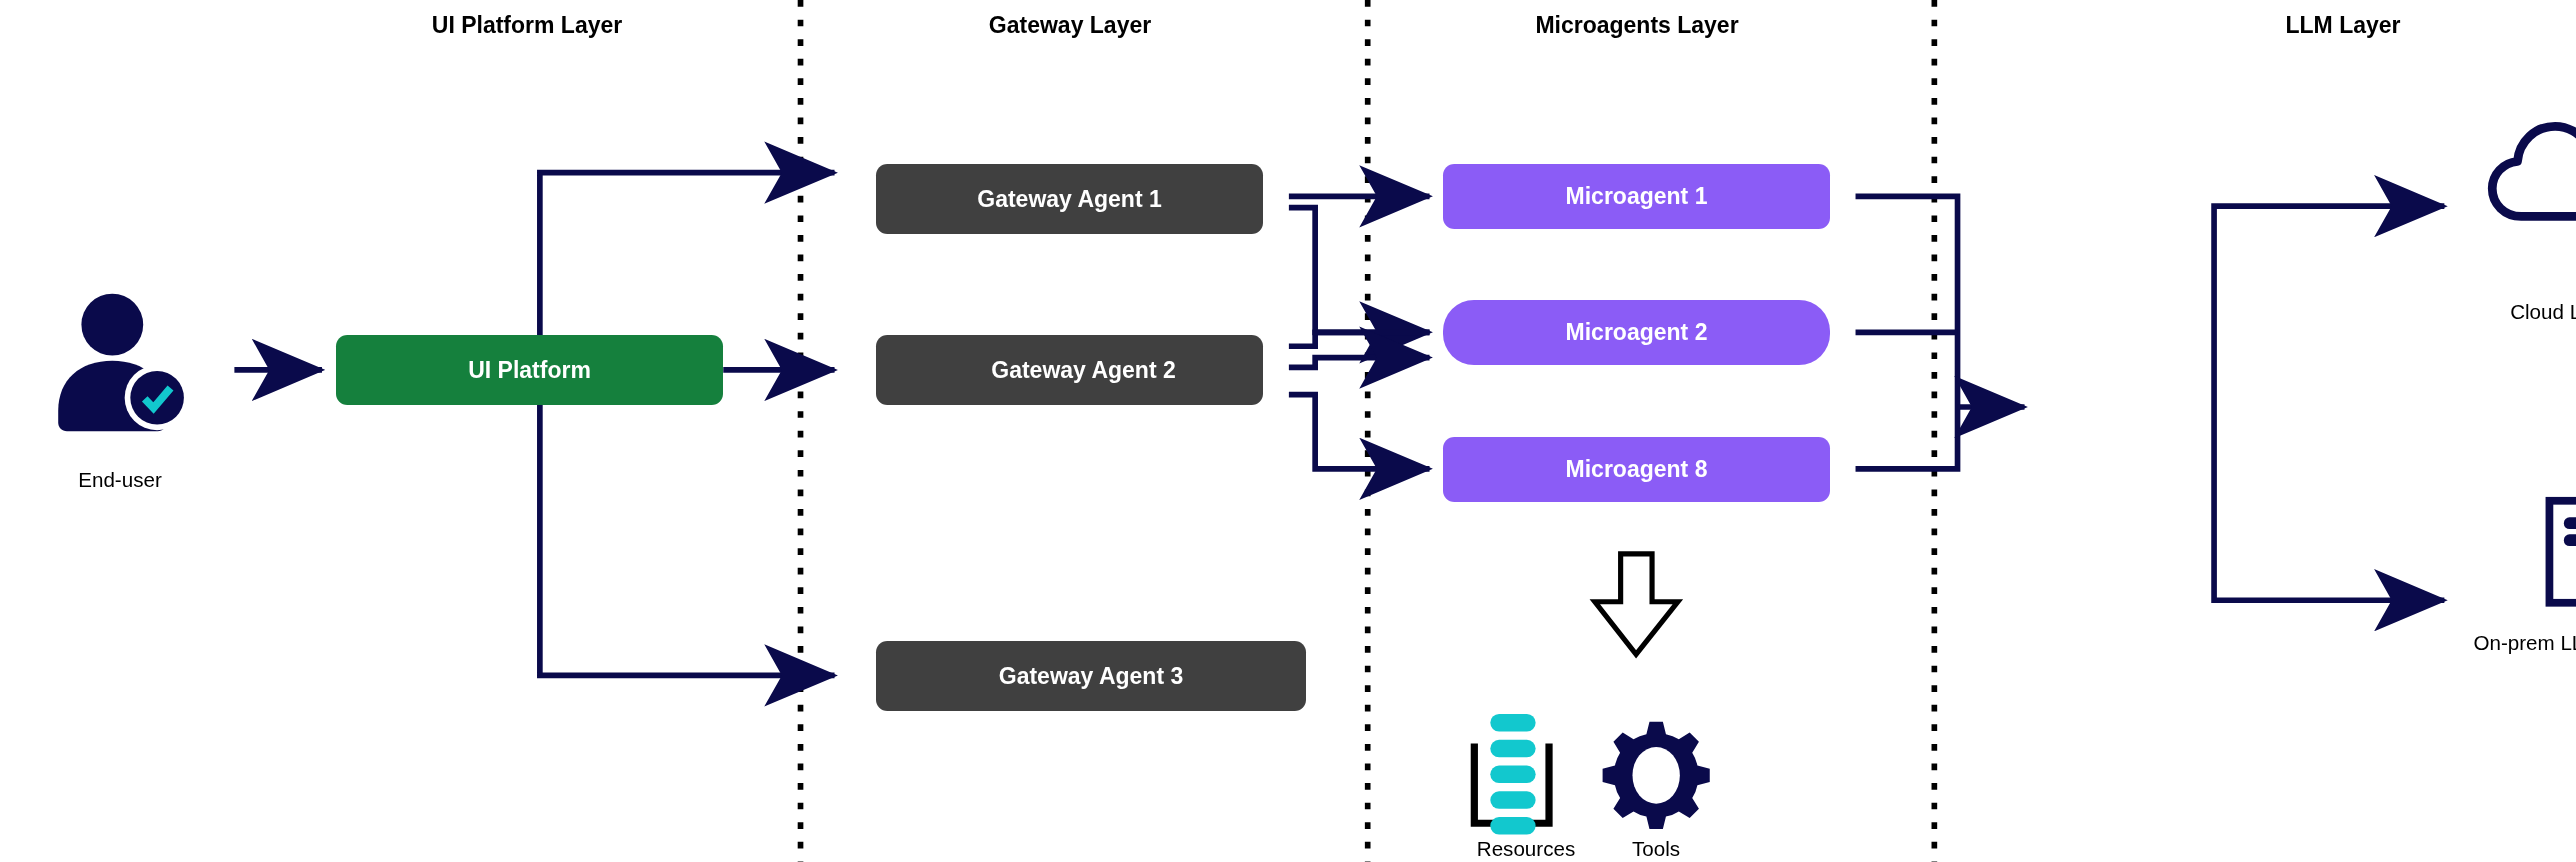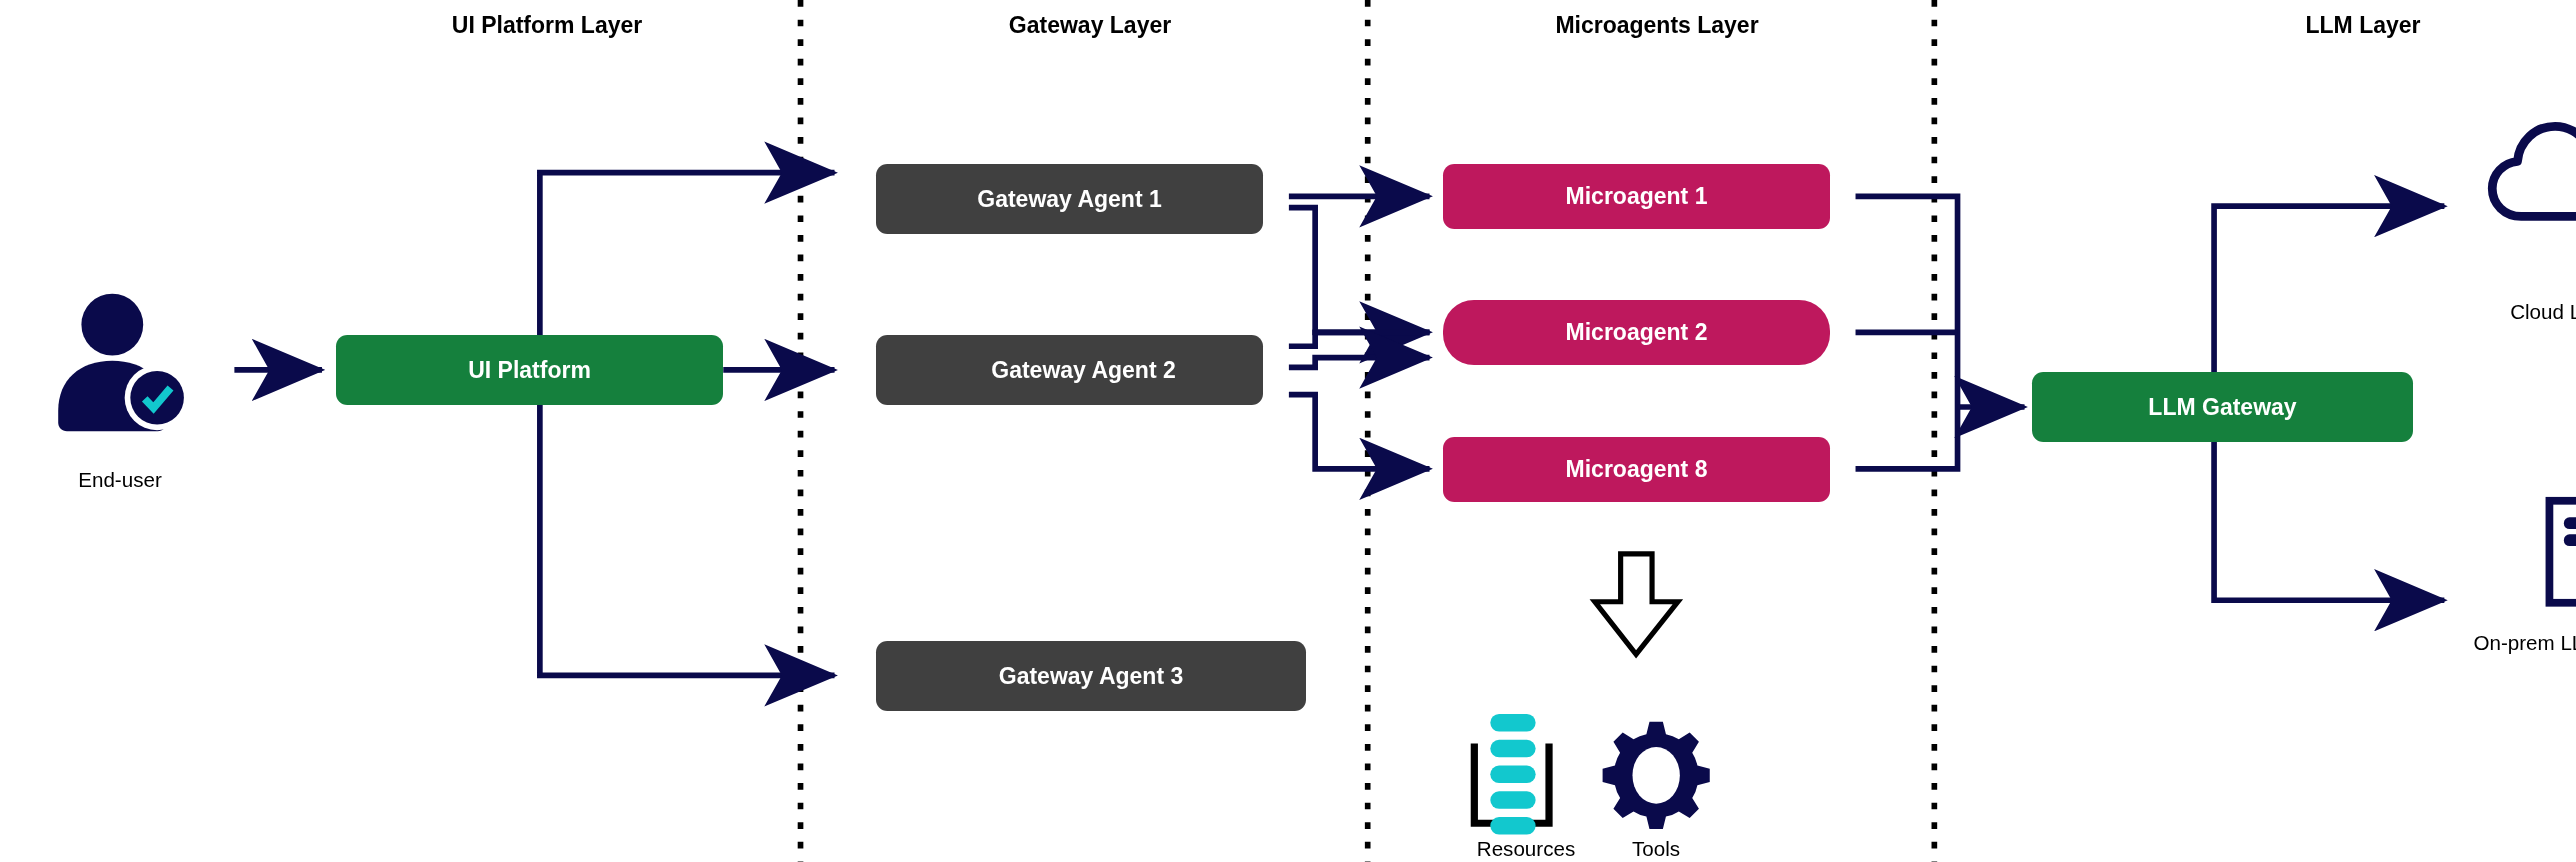--- a/index.html
+++ b/index.html
@@ -28,38 +28,37 @@
 
   .layer-title {
     position: absolute;
     text-align: right;
     font-size: 23px;
     font-weight: bold;
     color: #000000;
     letter-spacing: 0px;
     white-space: nowrap;
     transform: translateX(-50%);
-    margin-left: 20px;
   }
 
   .node {
     position: absolute;
     display: flex;
     align-items: center;
     justify-content: center;
     border-radius: 11.3px;
     font-size: 23px;
     font-weight: bold;
     color: #ffffff;
     white-space: nowrap;
     box-sizing: border-box;
   }
   .node.navy  { background: #15803d; }
   .node.teal  { background: #404040; }
-  .node.gray  { background: #be185d; }
+  .node.gray  { background: #8b5cf6; }
 
   .icon-label {
     position: absolute;
     text-align: center;
     font-size: 20.6px;
     font-weight: normal;
     color: #000000;
     white-space: nowrap;
     transform: translateX(-50%);
   }
@@ -167,21 +166,20 @@
   <div class="node navy" style="left:336px; top:335px; width:387px; height:70px;">UI Platform</div>
 
   <div class="node teal" style="left:876px; top:164px; width:387px; height:70px;">Gateway Agent 1</div>
   <div class="node teal" style="left:876px; top:335px; width:387px; height:70px;padding-left:28px;">Gateway Agent 2</div>
   <div class="node teal" style="left:876px; top:641px; width:430px; height:70px;">Gateway Agent 3</div>
 
   <div class="node gray" style="left:1443px; top:164px; width:387px; height:65px;">Microagent 1</div>
   <div class="node gray" style="left:1443px; top:300px; width:387px; height:65px;border-radius:31px;">Microagent 2</div>
   <div class="node gray" style="left:1443px; top:437px; width:387px; height:65px;">Microagent 8</div>
 
-  <div class="node navy" style="left:2032px; top:372px; width:381px; height:70px;">LLM Gateway</div>
 
   <div class="icon-label" style="left:120px; top:468px;">End-user</div>
   <div class="icon-label" style="left:1526px; top:837px;">Resources</div>
   <div class="icon-label" style="left:1656px; top:837px;">Tools</div>
   <div class="icon-label" style="left:2600px; top:300px;">Cloud LLM provider</div>
   <div class="icon-label" style="left:2577px; top:631px;">On-prem LLM provider</div>
 
 </div>
 
 

